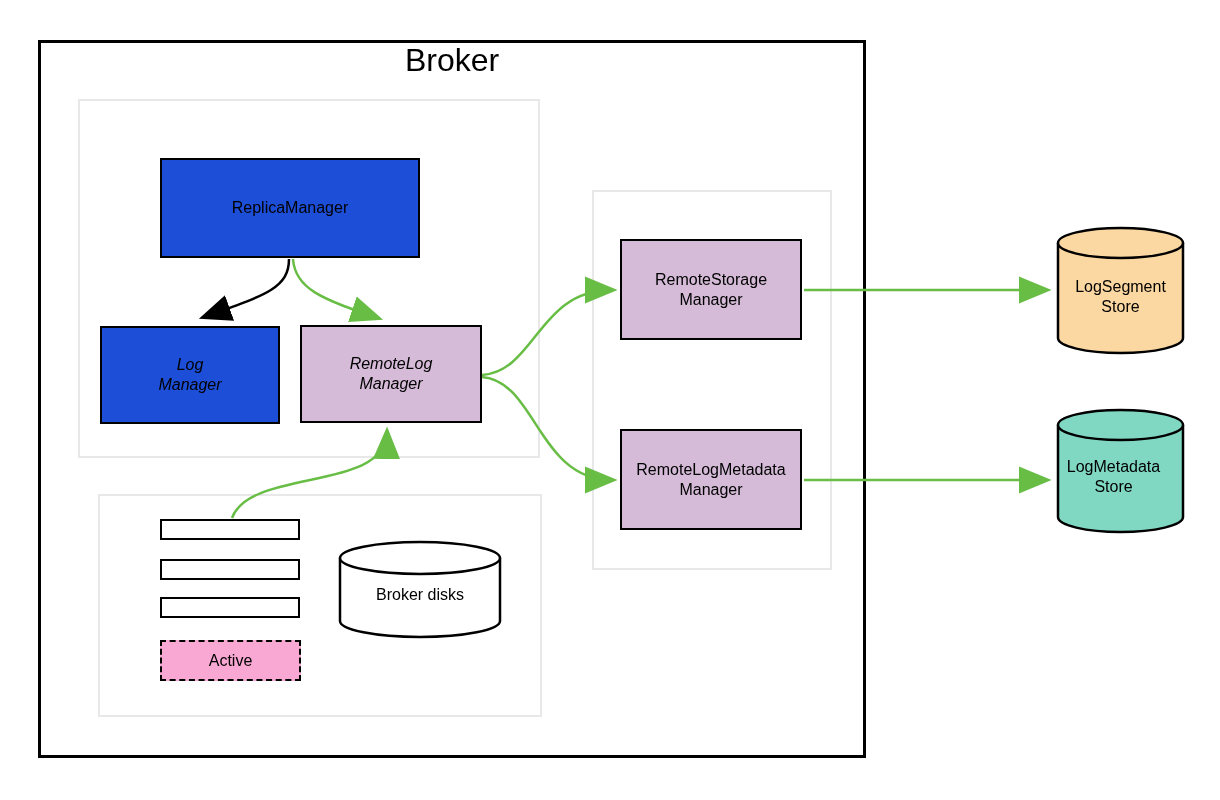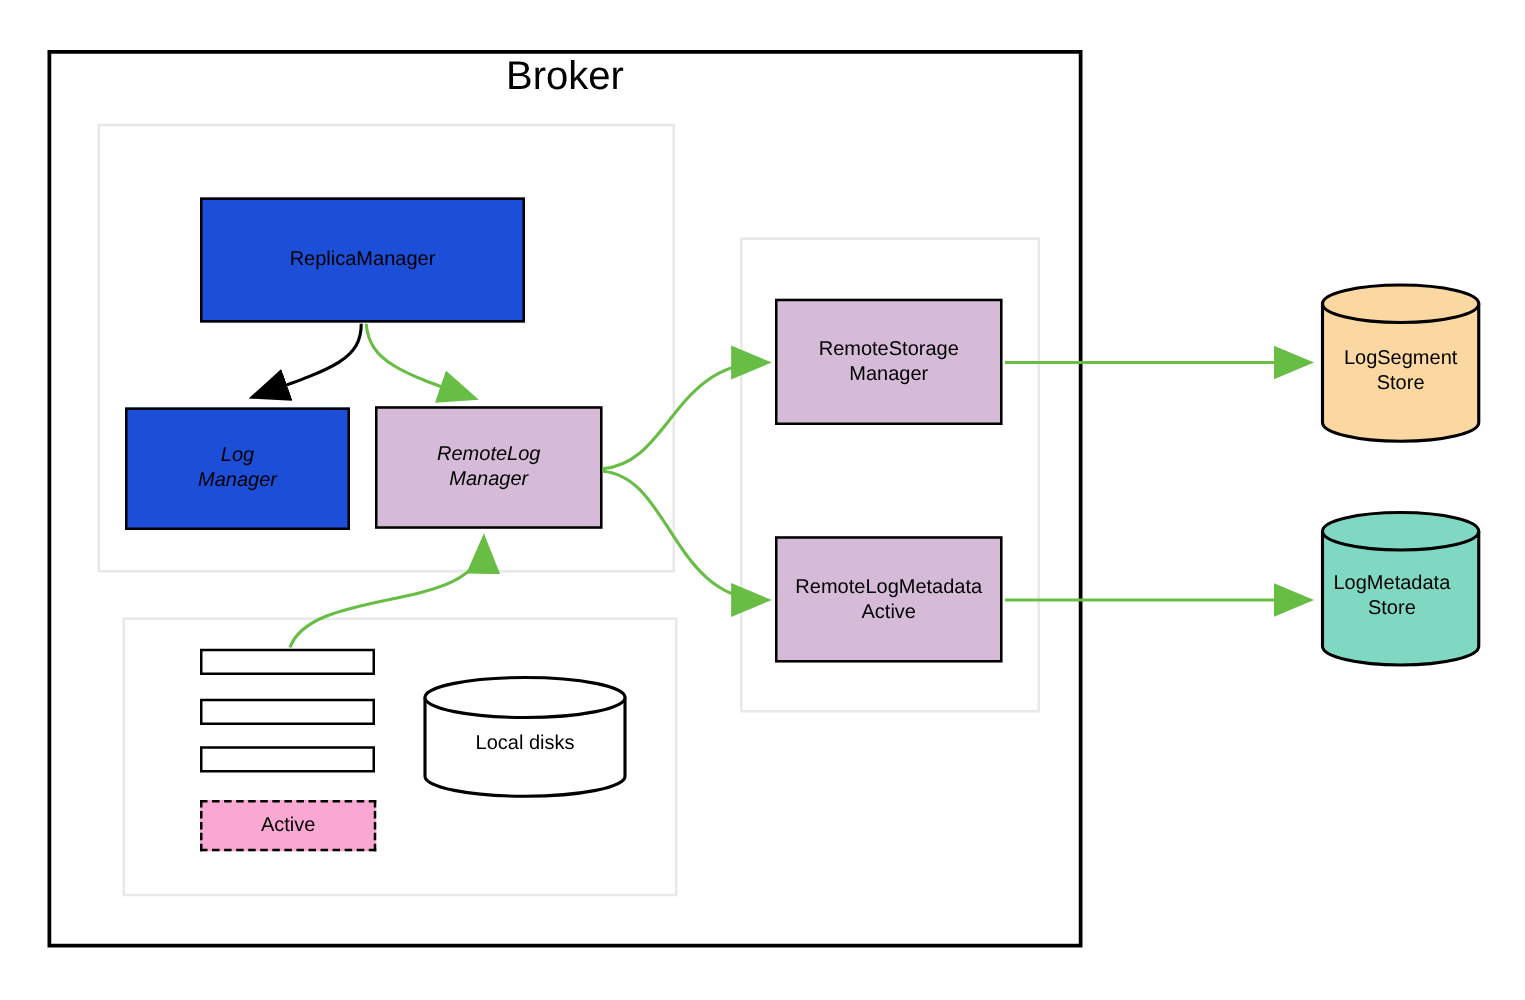--- a/index.html
+++ b/index.html
@@ -101,21 +101,21 @@
   <div class="abs group group-c"></div>
 
   <div class="abs node n-replica">ReplicaManager</div>
   <div class="abs node n-logmanager">Log
 Manager</div>
   <div class="abs node purple n-remotelog">RemoteLog
 Manager</div>
   <div class="abs node purple n-remotestorage">RemoteStorage
 Manager</div>
   <div class="abs node purple n-remotelogmeta">RemoteLogMetadata
-Active</div>
+Manager</div>
 
   <div class="abs segment seg-1"></div>
   <div class="abs segment seg-2"></div>
   <div class="abs segment seg-3"></div>
 
   <div class="abs n-active">Active</div>
 
   <svg id="wires" class="abs" viewBox="0 0 1220 800" xmlns="http://www.w3.org/2000/svg">
     <defs>
       <marker id="ah-green" viewBox="0 0 12 10" refX="10" refY="5" markerWidth="13" markerHeight="11" orient="auto">
@@ -141,18 +141,18 @@
 
     <path class="arrow-black" marker-end="url(#ah-black)" d="M289,259 C289,288 266,295 204,317"></path>
     <path class="arrow-green" marker-end="url(#ah-green)" d="M293,259 C295,289 322,299 378,318"></path>
     <path class="arrow-green" marker-end="url(#ah-green)" d="M232,518 C250,468 386,492 387,432"></path>
     <path class="arrow-green" marker-end="url(#ah-green)" d="M482,375 C536,371 538,290 612,290"></path>
     <path class="arrow-green" marker-end="url(#ah-green)" d="M482,377 C536,381 538,480 612,480"></path>
     <path class="arrow-green" marker-end="url(#ah-green)" d="M804,290 L1046,290"></path>
     <path class="arrow-green" marker-end="url(#ah-green)" d="M804,480 L1046,480"></path>
   </svg>
 
-  <div class="abs cyl-label lbl-localdisks">Local disks</div>
+  <div class="abs cyl-label lbl-localdisks">Broker disks</div>
   <div class="abs cyl-label lbl-segstore">LogSegment
 Store</div>
   <div class="abs cyl-label lbl-metastore">LogMetadata
 Store</div>
 </div>
 
 </body></html>

